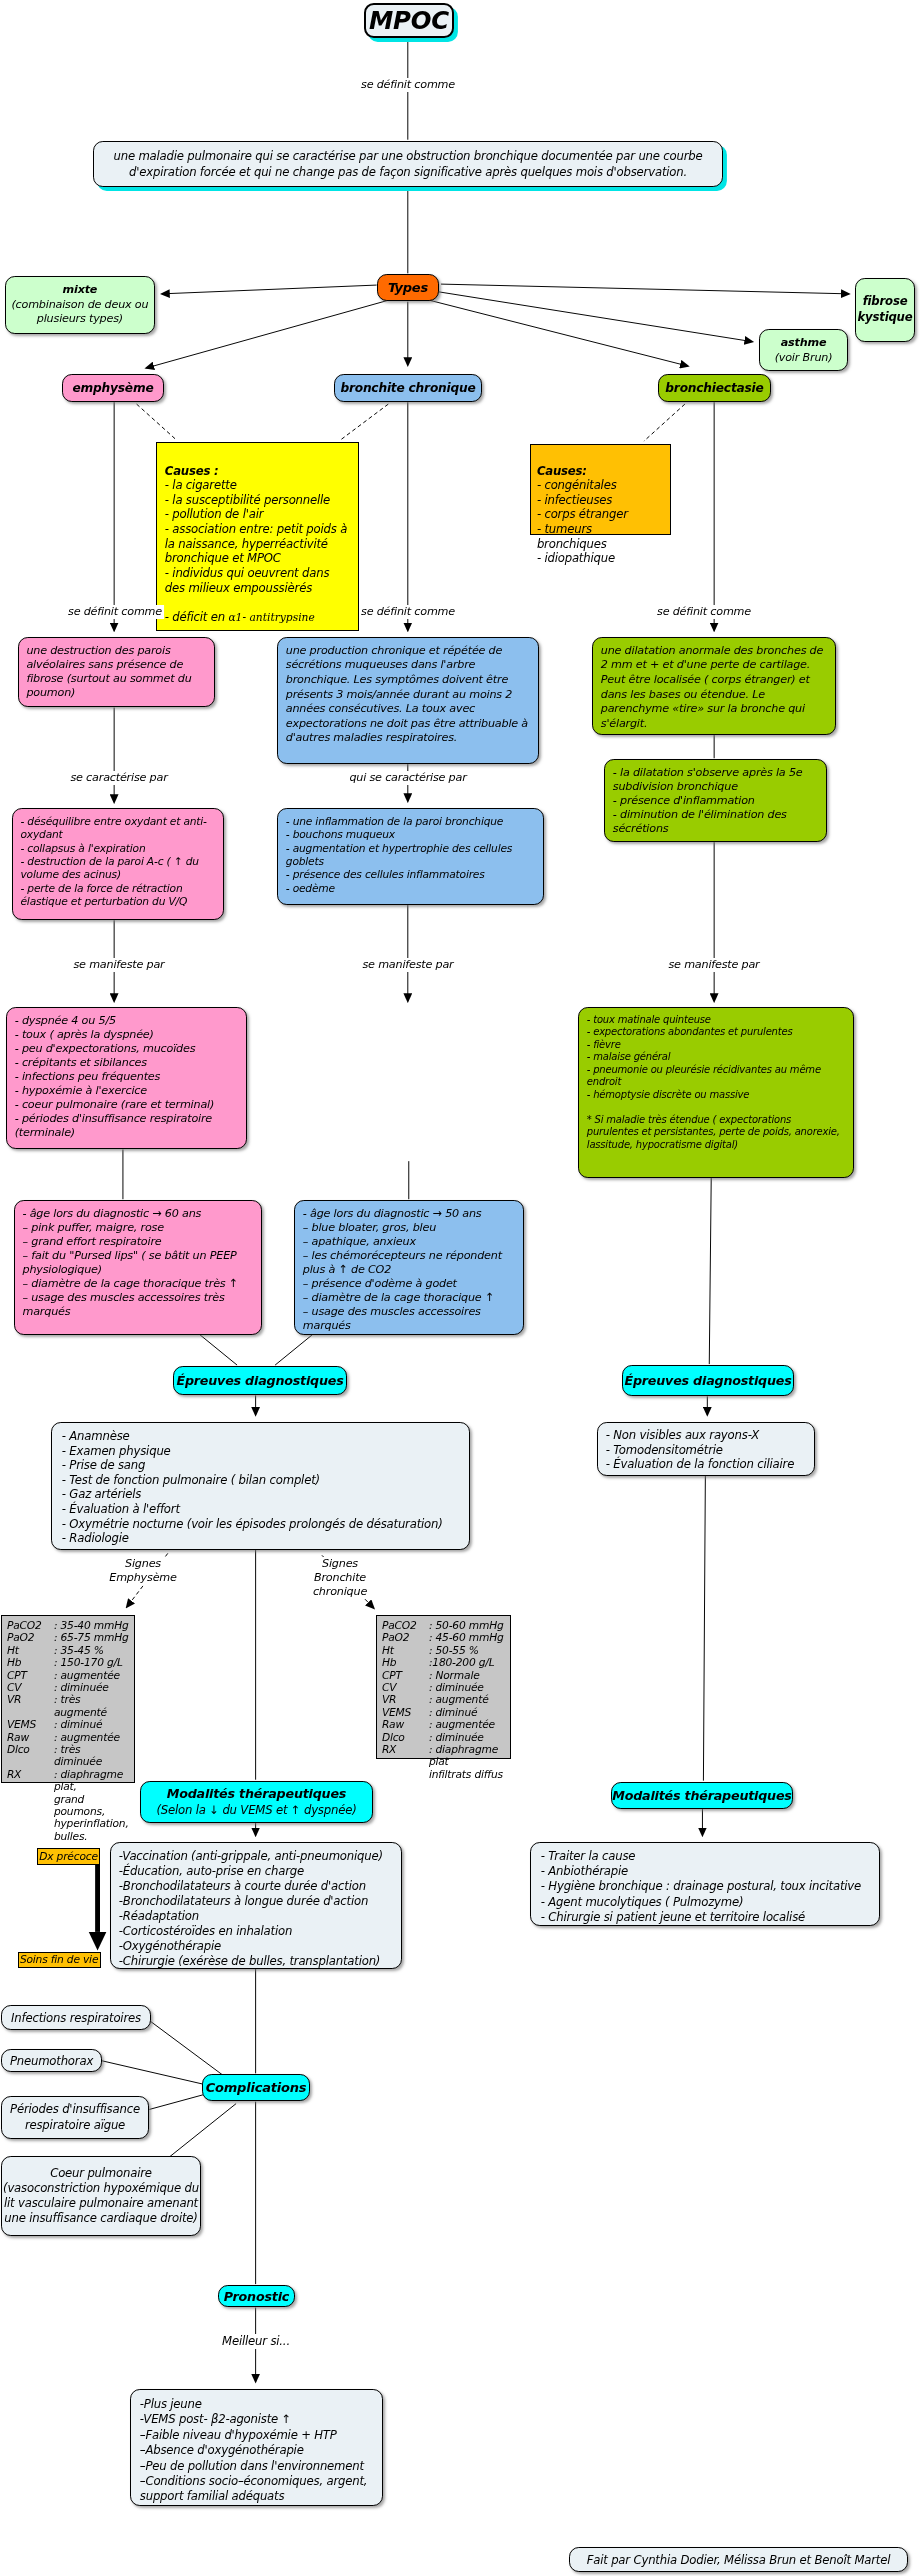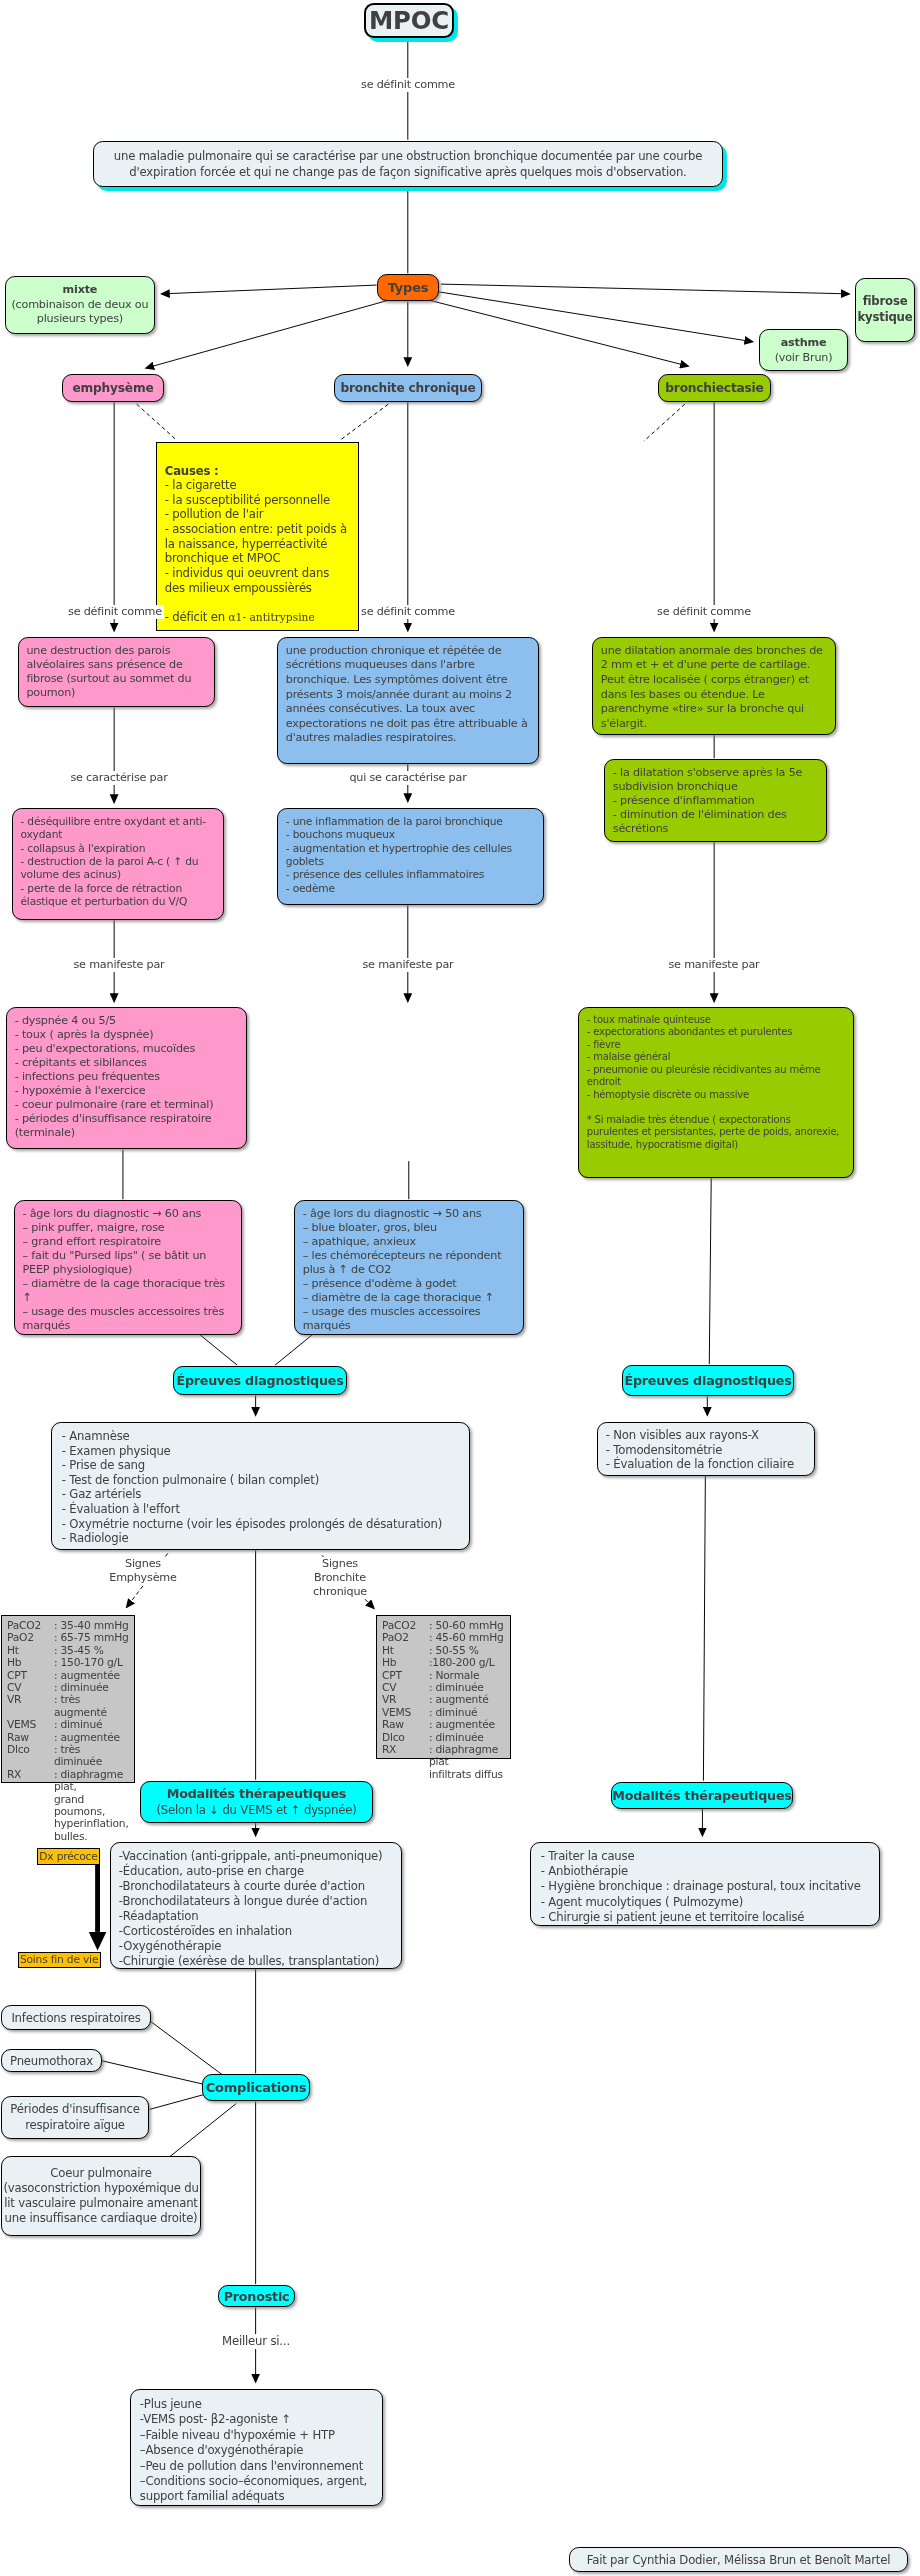--- a/index.html
+++ b/index.html
@@ -1,17 +1,17 @@
 <!DOCTYPE html>
 <html><head>
 <meta charset="utf-8">
 <style>
   html,body{margin:0;padding:0;background:#fff;}
   #canvas{position:relative;width:920px;height:2576px;background:#fff;overflow:hidden;
-          font-family:"DejaVu Sans","Liberation Sans",sans-serif;letter-spacing:-0.2px;color:#404040;}
+          font-family:"DejaVu Sans","Liberation Sans",sans-serif;letter-spacing:-0.2px;color:#000000;font-style:italic;}
   #wires{position:absolute;left:0;top:0;z-index:0;}
   .box{position:absolute;z-index:1;border:1px solid #000;background:#eaf1f5;box-sizing:border-box;}
   .rounded{border-radius:9.8px;box-shadow:2px 2px 2.9px rgba(120,120,120,.65);}
   .sel{box-shadow:3.9px 3.9px 0 #00e5e5;}
   .center{display:flex;flex-direction:column;align-items:center;justify-content:center;text-align:center;}
   .bold{font-weight:bold;}
   .pre{white-space:pre-line;}
   .list{white-space:pre-line;text-align:left;padding:5.9px 7.8px;line-height:1.25;}
   .linklabel{position:absolute;z-index:2;transform:translateX(-50%);background:#fff;
              font-size:11.2px;text-align:center;white-space:pre-line;padding:0 2px;line-height:1.25;}
@@ -110,20 +110,28 @@
   <div class="box list" style="left:156px;top:442px;width:203px;height:189px;background:#ffff00;font-size:11.7px;">
     <span class="bold">Causes :</span>
     <div class="pre">- la cigarette
 - la susceptibilité personnelle
 - pollution de l'air
 - association entre: petit poids à la naissance, hyperréactivité bronchique et MPOC
 - individus qui oeuvrent dans des milieux empoussièrés</div>
     <div><span>- déficit en </span><span class="serif" style="font-size:10.7px;">α1- antitrypsine</span></div>
   </div>
 
+  <div class="box list" style="left:530px;top:444px;width:141px;height:91px;background:#ffc003;font-size:11.7px;padding:3.9px 5.9px;">
+    <span class="bold">Causes:</span>
+    <div class="pre">- congénitales
+- infectieuses
+- corps étranger
+- tumeurs bronchiques
+- idiopathique</div>
+  </div>
 
   <div class="linklabel" style="left:115px;top:605px;">se définit comme</div>
   <div class="linklabel" style="left:408px;top:605px;">se définit comme</div>
   <div class="linklabel" style="left:704px;top:605px;">se définit comme</div>
 
   <div class="box rounded list" style="left:17.6px;top:637px;width:197px;height:70px;background:#ff99cc;font-size:11.2px;">une destruction des parois alvéolaires sans présence de fibrose (surtout au sommet du poumon)</div>
 
   <div class="box rounded list" style="left:277px;top:637px;width:262px;height:127px;background:#8cbfee;font-size:11.2px;line-height:1.3;">une production chronique et répétée de sécrétions muqueuses dans l'arbre bronchique. Les symptômes doivent être présents 3 mois/année durant au moins 2 années consécutives. La toux avec expectorations ne doit pas être attribuable à d'autres maladies respiratoires.</div>
 
   <div class="box rounded list" style="left:592px;top:637px;width:244px;height:98px;background:#99cc00;font-size:11.2px;line-height:1.3;">une dilatation anormale des bronches de 2 mm et + et d'une perte de cartilage. Peut être localisée ( corps étranger) et dans les bases ou étendue. Le parenchyme «tire» sur la bronche qui s'élargit.</div>
@@ -162,21 +170,21 @@
 
   <div class="box rounded list pre" style="left:578px;top:1007px;width:276px;height:171px;background:#99cc00;font-size:10px;">- toux matinale quinteuse
 - expectorations abondantes et purulentes
 - fièvre
 - malaise général
 - pneumonie ou pleurésie récidivantes au même endroit
 - hémoptysie discrète ou massive
 
 * Si maladie très étendue ( expectorations purulentes et persistantes, perte de poids, anorexie, lassitude, hypocratisme digital)</div>
 
-  <div class="box rounded list pre" style="left:13.7px;top:1200px;width:228px;height:135px;background:#ff99cc;font-size:11.2px;">- âge lors du diagnostic → 60 ans
+  <div class="box rounded list pre" style="left:13.7px;top:1200px;width:248px;height:135px;background:#ff99cc;font-size:11.2px;">- âge lors du diagnostic → 60 ans
 – pink puffer, maigre, rose
 – grand effort respiratoire
 – fait du "Pursed lips" ( se bâtit un PEEP physiologique)
 – diamètre de la cage thoracique très ↑
 – usage des muscles accessoires très marqués</div>
 
   <div class="box rounded list pre" style="left:294px;top:1200px;width:230px;height:135px;background:#8cbfee;font-size:11.2px;">- âge lors du diagnostic → 50 ans
 – blue bloater, gros, bleu
 – apathique, anxieux
 – les chémorécepteurs ne répondent plus à ↑ de CO2

